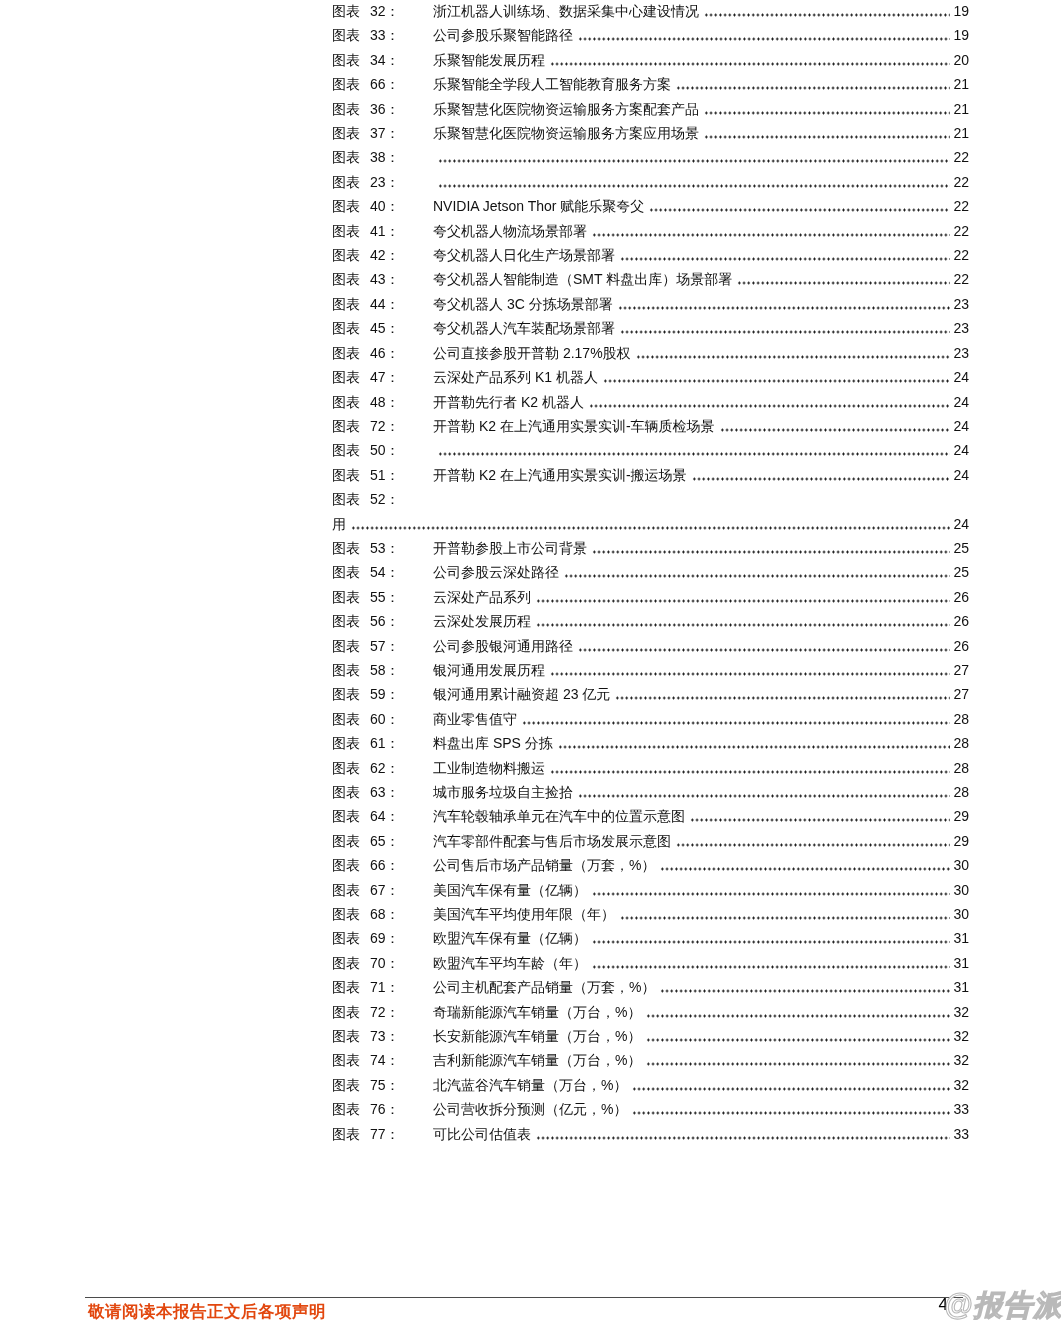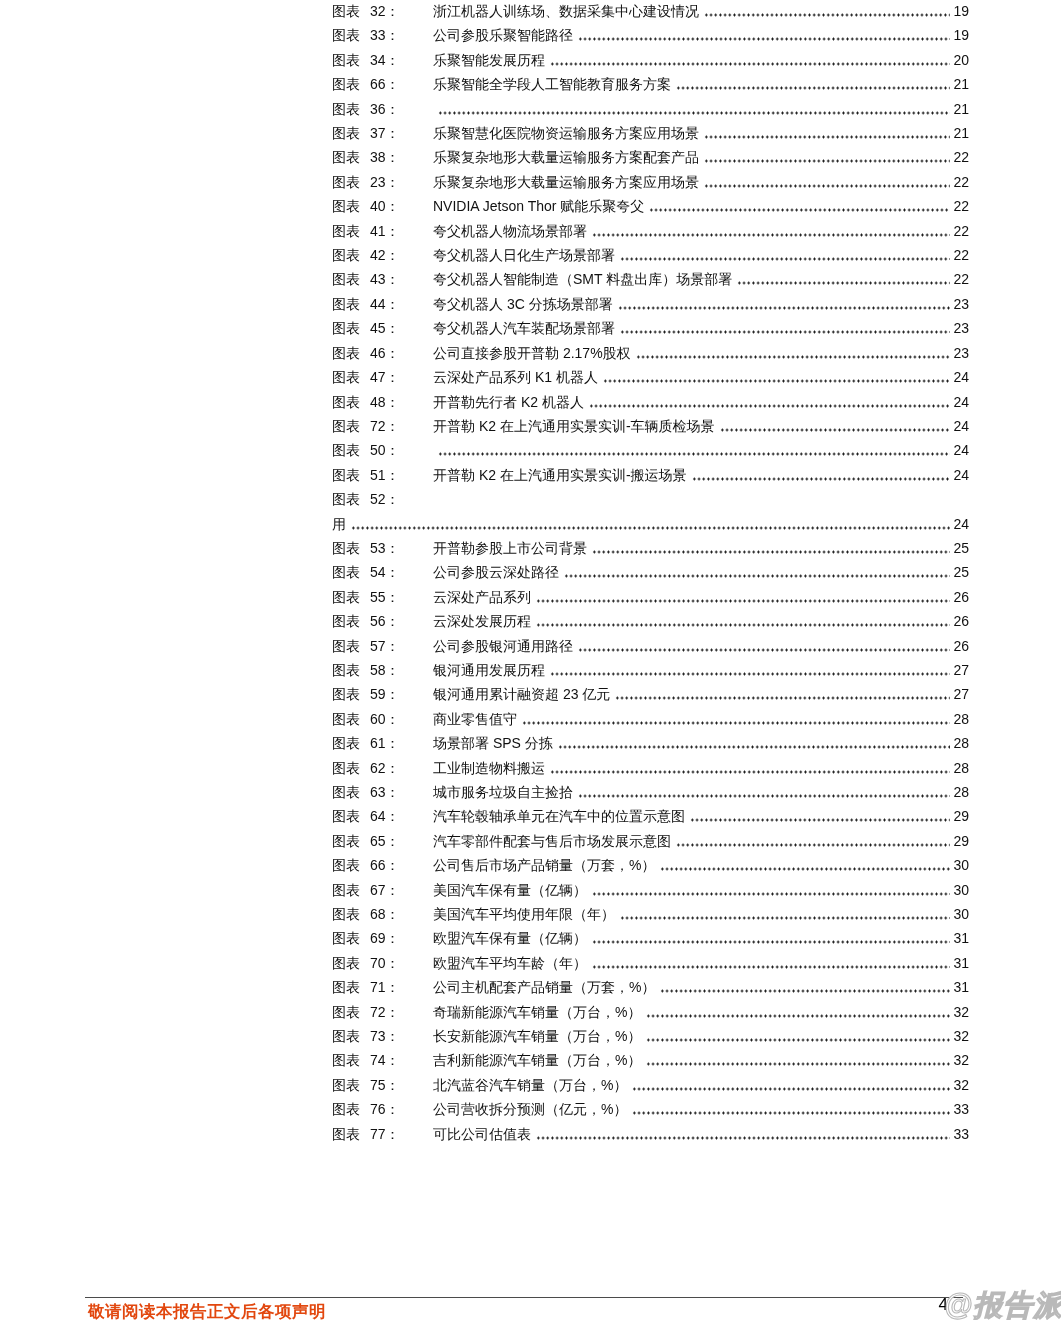--- a/index.html
+++ b/index.html
@@ -113,50 +113,49 @@
          <span class="title">乐聚智能全学段人工智能教育服务方案</span>
          <span class="leader"></span>
          <span class="pg">21</span>
        </div>
       <div class="row">
          <span class="lbl">
           <span>图表</span>
           <span class="no">36</span>
           <span>：</span>
         </span>
+         <span class="title">乐聚智慧化医院物资运输服务方案配套产品</span>
          <span class="leader"></span>
          <span class="pg">21</span>
        </div>
       <div class="row">
          <span class="lbl">
           <span>图表</span>
           <span class="no">37</span>
           <span>：</span>
         </span>
          <span class="title">乐聚智慧化医院物资运输服务方案应用场景</span>
          <span class="leader"></span>
          <span class="pg">21</span>
        </div>
       <div class="row">
          <span class="lbl">
           <span>图表</span>
           <span class="no">38</span>
           <span>：</span>
         </span>
-         <span class="title">乐聚复杂地形大载量运输服务方案配套产品</span>
          <span class="leader"></span>
          <span class="pg">22</span>
        </div>
       <div class="row">
          <span class="lbl">
           <span>图表</span>
           <span class="no">23</span>
           <span>：</span>
         </span>
-         <span class="title">乐聚复杂地形大载量运输服务方案应用场景</span>
          <span class="leader"></span>
          <span class="pg">22</span>
        </div>
       <div class="row">
          <span class="lbl">
           <span>图表</span>
           <span class="no">40</span>
           <span>：</span>
         </span>
          <span class="title">NVIDIA Jetson Thor 赋能乐聚夸父</span>
@@ -363,21 +362,21 @@
          <span class="title">商业零售值守</span>
          <span class="leader"></span>
          <span class="pg">28</span>
        </div>
       <div class="row">
          <span class="lbl">
           <span>图表</span>
           <span class="no">61</span>
           <span>：</span>
         </span>
-         <span class="title">场景部署 SPS 分拣</span>
+         <span class="title">料盘出库 SPS 分拣</span>
          <span class="leader"></span>
          <span class="pg">28</span>
        </div>
       <div class="row">
          <span class="lbl">
           <span>图表</span>
           <span class="no">62</span>
           <span>：</span>
         </span>
          <span class="title">工业制造物料搬运</span>

